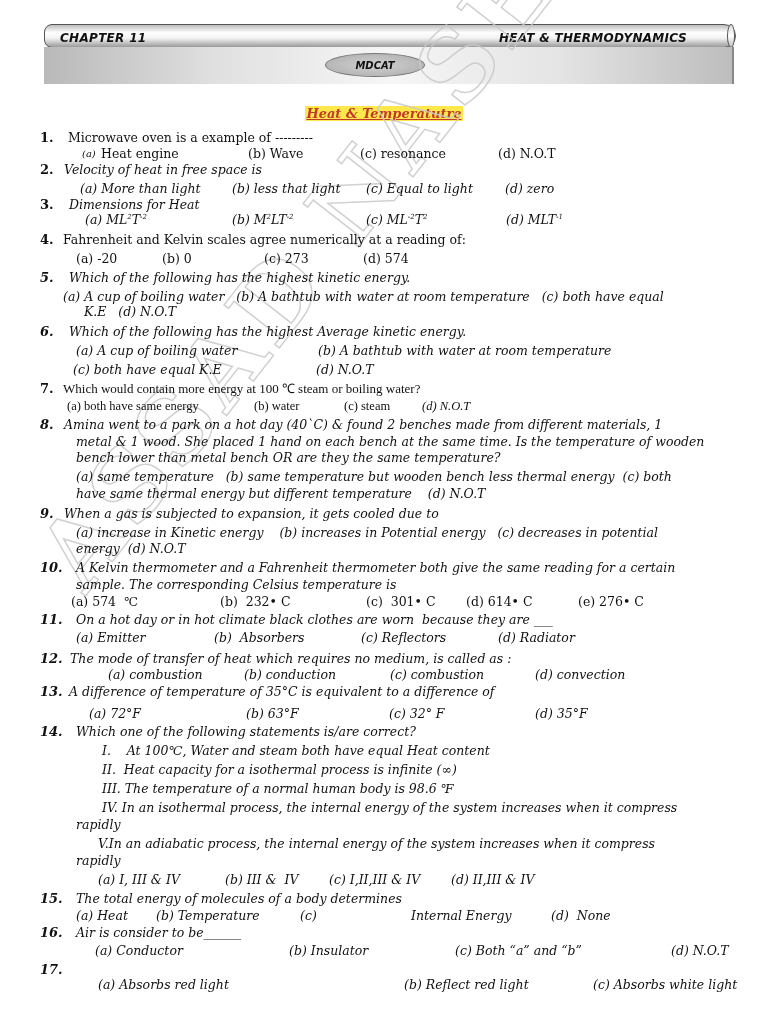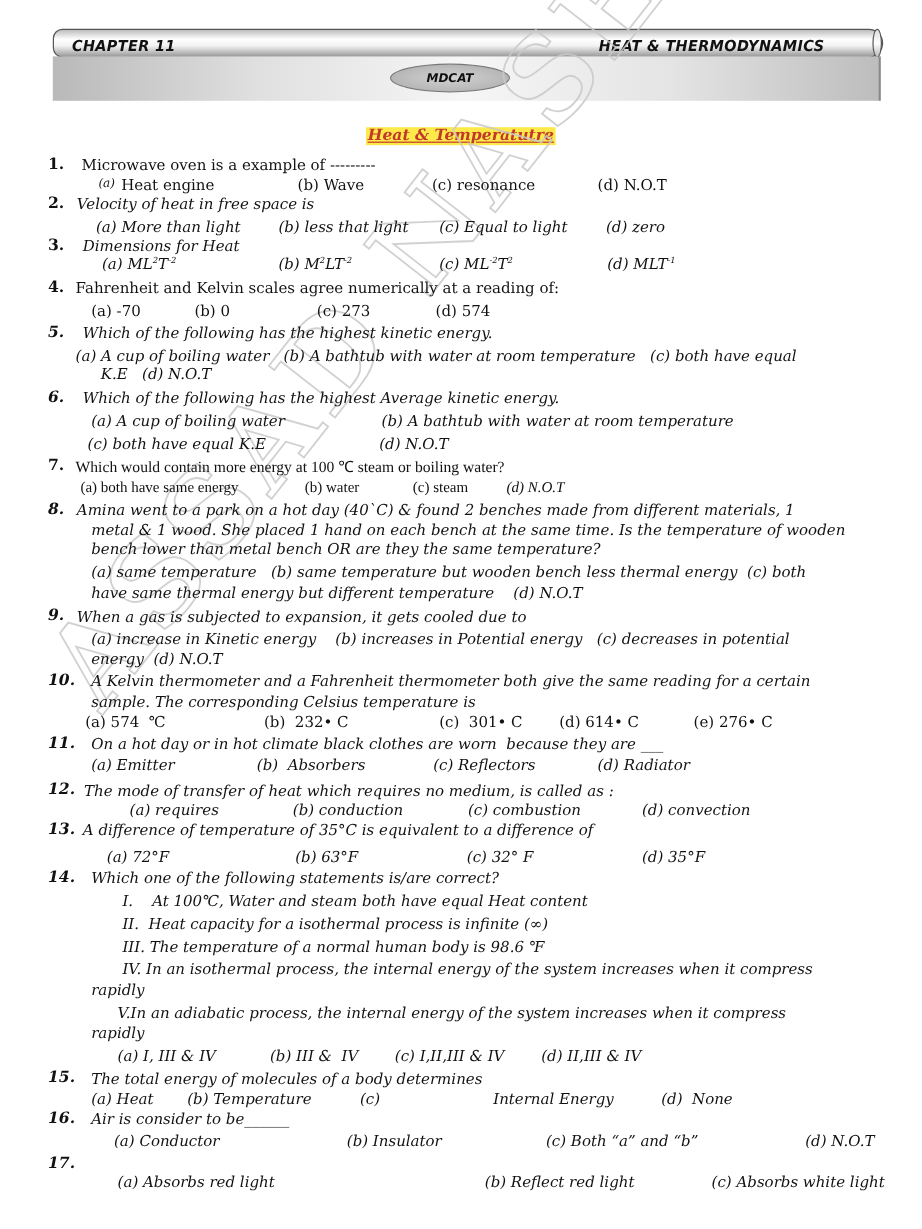--- a/index.html
+++ b/index.html
@@ -183,21 +183,21 @@
 
   <div class="qnum" style="left:40px;top:197px;">3.</div>
   <div class="line it" style="left:69px;top:197px;">Dimensions for Heat</div>
   <div class="opt it" style="left:85px;top:212px;"><span>(a) </span><span>ML</span><sup>2</sup><span>T</span><sup>-2</sup></div>
   <div class="opt it" style="left:232px;top:212px;"><span>(b) </span><span>M</span><sup>2</sup><span>LT</span><sup>-2</sup></div>
   <div class="opt it" style="left:366px;top:212px;"><span>(c) </span><span>ML</span><sup>-2</sup><span>T</span><sup>2</sup></div>
   <div class="opt it" style="left:506px;top:212px;"><span>(d) </span><span>MLT</span><sup>-1</sup></div>
 
   <div class="qnum" style="left:40px;top:232px;">4.</div>
   <div class="line" style="left:63px;top:232px;">Fahrenheit and Kelvin scales agree numerically at a reading of:</div>
-  <div class="opt" style="left:76px;top:251px;">(a)  -70</div>
+  <div class="opt" style="left:76px;top:251px;">(a)  -20</div>
   <div class="opt" style="left:162px;top:251px;">(b)  0</div>
   <div class="opt" style="left:264px;top:251px;">(c)   273</div>
   <div class="opt" style="left:363px;top:251px;">(d)  574</div>
 
   <div class="qnum it" style="left:40px;top:270px;">5.</div>
   <div class="line it" style="left:69px;top:270px;">Which of the following has the highest kinetic energy.</div>
   <div class="opt it" style="left:63px;top:289px;white-space:pre;">(a) A cup of boiling water   (b) A bathtub with water at room temperature   (c) both have equal</div>
   <div class="opt it" style="left:84px;top:304px;white-space:pre;">K.E   (d) N.O.T</div>
 
   <div class="qnum it" style="left:40px;top:324px;">6.</div>
@@ -237,21 +237,21 @@
 
   <div class="qnum it" style="left:40px;top:612px;">11.</div>
   <div class="line it" style="left:76px;top:612px;white-space:pre;">On a hot day or in hot climate black clothes are worn  because they are ___</div>
   <div class="opt it" style="left:76px;top:630px;">(a) Emitter</div>
   <div class="opt it" style="left:214px;top:630px;white-space:pre;">(b)  Absorbers</div>
   <div class="opt it" style="left:361px;top:630px;">(c) Reflectors</div>
   <div class="opt it" style="left:498px;top:630px;">(d) Radiator</div>
 
   <div class="qnum it" style="left:40px;top:651px;">12.</div>
   <div class="line it" style="left:70px;top:651px;">The mode of transfer of heat which requires no medium, is called as :</div>
-  <div class="opt it" style="left:108px;top:667px;">(a) requires</div>
+  <div class="opt it" style="left:108px;top:667px;">(a) combustion</div>
   <div class="opt it" style="left:244px;top:667px;">(b) conduction</div>
   <div class="opt it" style="left:390px;top:667px;">(c) combustion</div>
   <div class="opt it" style="left:535px;top:667px;">(d) convection</div>
 
   <div class="qnum it" style="left:40px;top:684px;">13.</div>
   <div class="line it" style="left:69px;top:684px;">A difference of temperature of 35°C is equivalent to a difference of</div>
   <div class="opt it" style="left:89px;top:706px;">(a) 72°F</div>
   <div class="opt it" style="left:246px;top:706px;">(b) 63°F</div>
   <div class="opt it" style="left:389px;top:706px;">(c) 32° F</div>
   <div class="opt it" style="left:535px;top:706px;">(d) 35°F</div>

